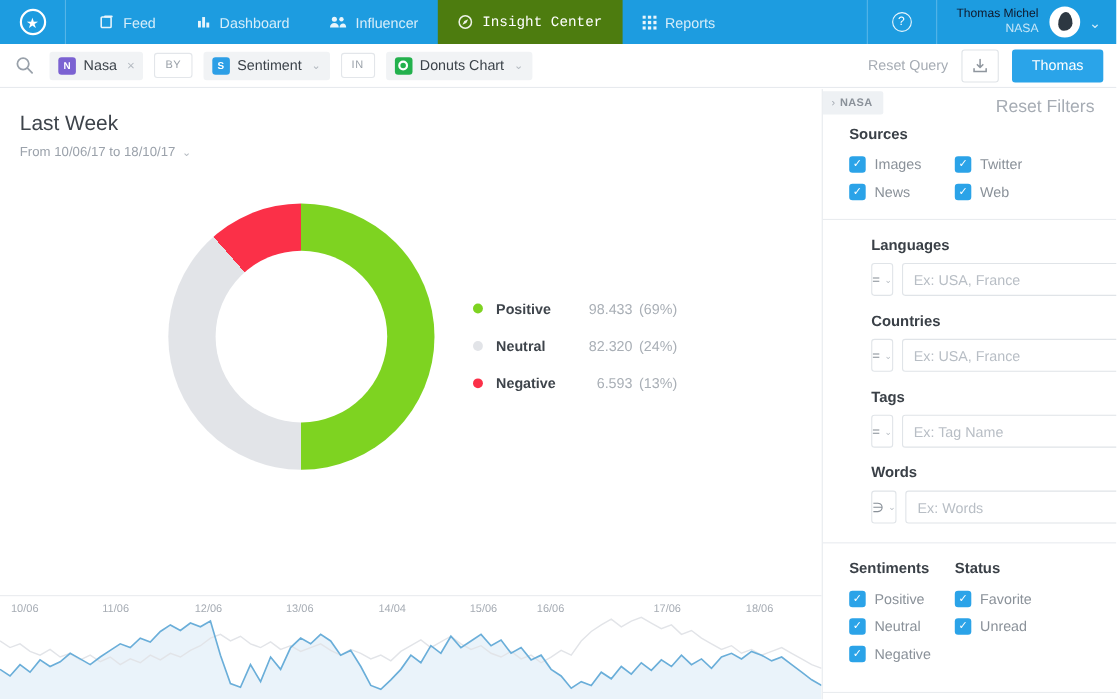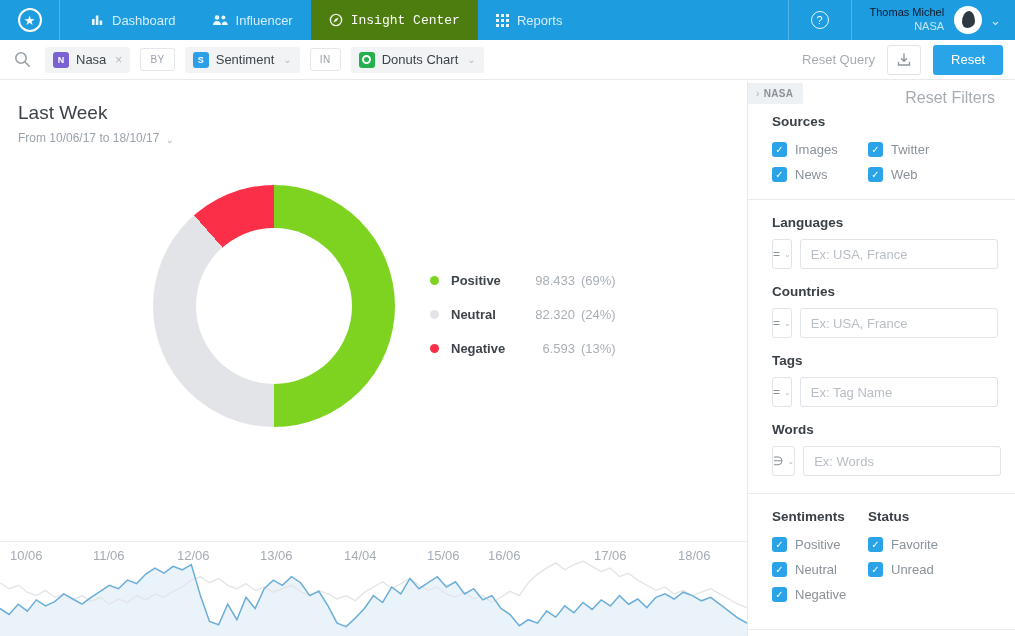--- a/index.html
+++ b/index.html
@@ -56,56 +56,65 @@
   .donut::after { content:""; position:absolute; inset:43px; background:#fff; border-radius:50%; }
 
   .legend { position:absolute; left:430px; top:182px; }
   .legend-row { display:flex; align-items:center; height:34px; }
   .legend-dot { width:9px; height:9px; border-radius:50%; margin-right:12px; }
   .legend-label { width:68px; font-size:13px; font-weight:600; color:#3e444b; }
   .legend-value { width:56px; text-align:right; font-size:13px; color:#a9afb6; }
   .legend-pct { margin-left:6px; font-size:13px; color:#a9afb6; }
 
   .timeline { position:absolute; left:0; right:0; bottom:0; height:95px; border-top:1px solid #e9ecef; }
-  .timeline .xlabel { position:absolute; top:6px; font-size:13px; color:#a6acb4; }
+  .timeline .xlabel { position:absolute; top:6px; font-size:10px; color:#a6acb4; }
   .timeline svg { position:absolute; left:0; bottom:0; }
 
   
   .sidebar { position:relative; width:268px; height:100%; border-left:1px solid #e7eaee; background:#fff; padding:0 24px; overflow:hidden; }
   .hide-tab { position:absolute; left:0; top:2px; background:#eef1f4; padding:5px 10px 5px 8px; font-size:10px; font-weight:bold; letter-spacing:.3px; color:#8a9199; border-radius:0 2px 2px 0; cursor:pointer; display:flex; align-items:center; gap:4px; }
   .hide-tab .chev { font-size:10px; color:#a6acb4; font-weight:normal; }
   .reset-filters { position:absolute; right:20px; top:8px; font-size:16px; color:#a6acb4; cursor:pointer; }
   .section-title { font-size:13.5px; font-weight:bold; color:#3a4047; }
   .sources { margin-top:33px; }
   .cb-grid { margin-top:13px; display:grid; grid-template-columns:96px 1fr; row-gap:10px; }
   .cb-item { display:flex; align-items:center; gap:8px; cursor:pointer; }
   .cb { width:15px; height:15px; border-radius:3px; background:#2ba3e8; color:#fff; font-size:10px; line-height:15px; text-align:center; flex:none; }
   .cb::after { content:"\2713"; }
   .cb-label { font-size:13px; color:#8a9199; }
   .sep { border-top:1px solid #e9ecef; margin:17px -24px 0; }
-  .field-group { margin-top:15px; }
+  .field-group { margin-top:15px;margin-left:20px; }
   .field-row { margin-top:9px; display:flex; gap:8px; }
   .op-select { width:38px; height:30px; border:1px solid #e0e4e8; border-radius:3px; display:flex; align-items:center; justify-content:center; gap:4px; font-size:12px; color:#8a9199; cursor:pointer; }
   .op-select .chev-sm { font-size:8px; color:#b6bcc3; }
   .field-input { flex:1; height:30px; border:1px solid #e0e4e8; border-radius:3px; padding:0 10px; font-size:13px; color:#3e444b; font-family:"Liberation Sans",sans-serif; outline:none; }
   .field-input::placeholder { color:#b8bec5; }
   .two-col { margin-top:15px; display:grid; grid-template-columns:96px 1fr; }
   .two-col .col .section-title { margin-bottom:13px; }
   .two-col .cb-item { margin-bottom:10px; }
 </style>
 </head>
 <body>
 
 <div class="app">
 
   <header class="topnav">
     <div class="logo-box">
       <div class="logo-circle">★</div>
     </div>
     <nav class="nav-items">
+      <div class="nav-item">
+        <span>
+            <svg width="14" height="14" viewBox="0 0 14 14">
+              <rect x="2" y="2.5" width="9" height="9.5" rx="1" fill="none" stroke="#fff" stroke-width="1.4"></rect>
+              <rect x="4.5" y="1" width="8" height="2" rx="1" fill="#fff"></rect>
+            </svg>
+          </span>
+        <span>Feed</span>
+      </div>
       <div class="nav-item">
         <span>
             <svg width="14" height="14" viewBox="0 0 14 14">
               <rect x="2" y="6" width="2.6" height="6" fill="#fff"></rect>
               <rect x="5.8" y="2.5" width="2.6" height="9.5" fill="#fff"></rect>
               <rect x="9.6" y="7.5" width="2.6" height="4.5" fill="#fff"></rect>
             </svg>
           </span>
         <span>Dashboard</span>
       </div>
@@ -193,21 +202,21 @@
       </div>
     </div>
     <div class="query-right">
       <span class="reset-query">Reset Query</span>
       <div class="download-btn">
         <svg width="14" height="14" viewBox="0 0 14 14">
             <path d="M7 1v7M4.5 5.8 7 8.3 9.5 5.8" fill="none" stroke="#8f969e" stroke-width="1.4" stroke-linecap="round" stroke-linejoin="round"></path>
             <path d="M1.5 9.5v2.5h11V9.5" fill="none" stroke="#8f969e" stroke-width="1.4" stroke-linecap="round"></path>
           </svg>
       </div>
-      <button class="search-btn">Reset</button>
+      <button class="search-btn">Thomas</button>
     </div>
   </div>
 
   <div class="content">
 
     <div class="main">
       <div class="main-header">
         <h1 class="page-title">Last Week</h1>
         <div class="date-range">
           <span>From 10/06/17 to 18/10/17</span>

